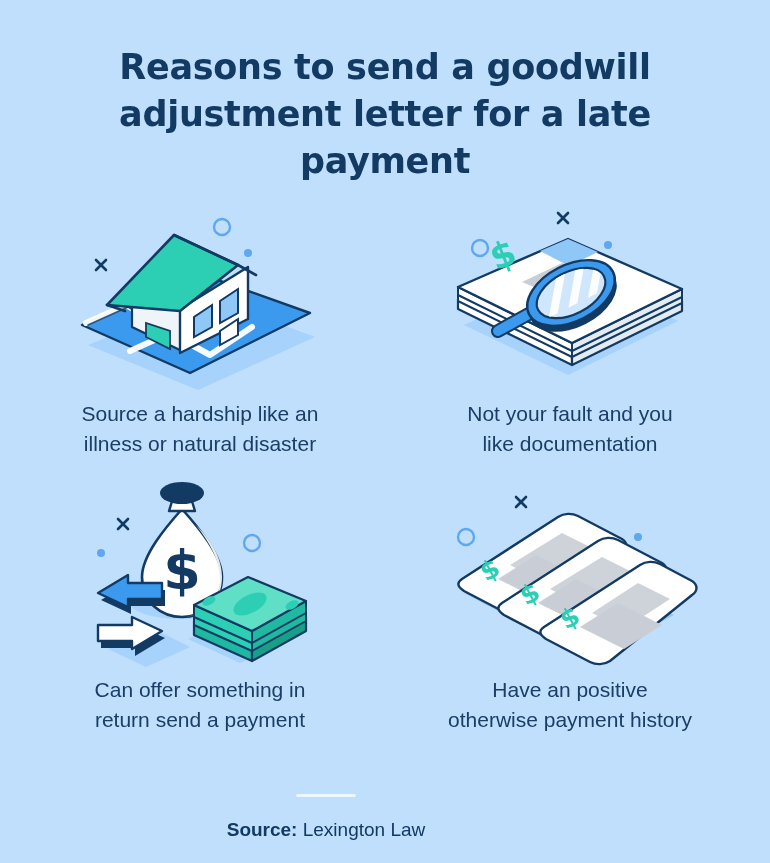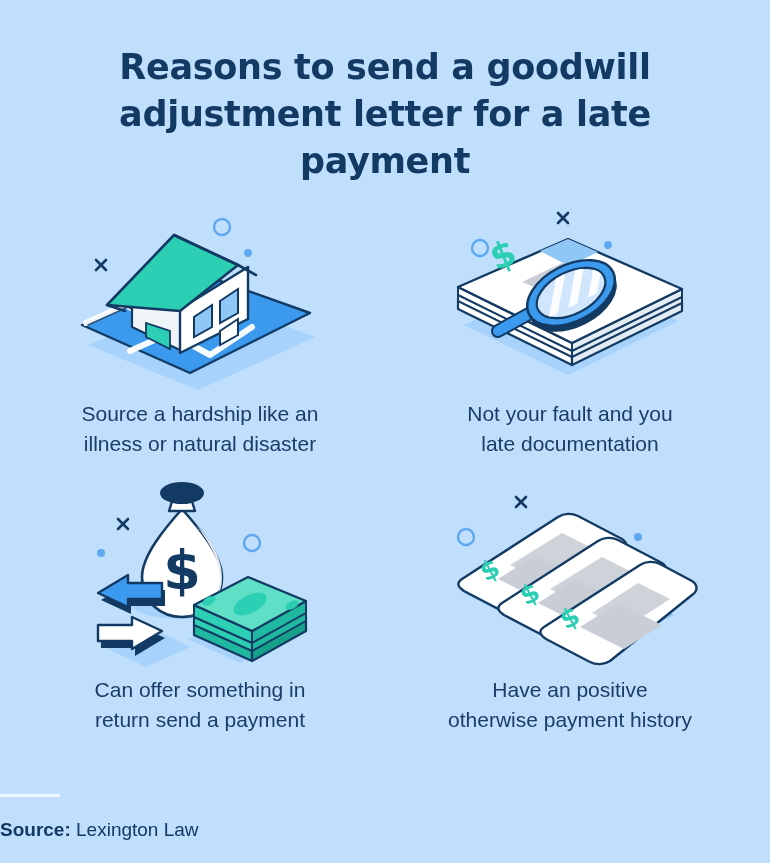--- a/index.html
+++ b/index.html
@@ -76,20 +76,21 @@
   }
 
   
   .footer {
     position: absolute;
     bottom: 22px;
     left: 0;
     width: 652px;
     display: flex;
     flex-direction: column;
+    align-items: center;
   }
   .divider {
     width: 60px;
     height: 3px;
     background: #eef6ff;
     border-radius: 2px;
     margin-bottom: 22px;
   }
   .source-line {
     color: #123a63;
@@ -208,21 +209,21 @@
               <path d="M100 100 L126 66 L136 66 L110 100 Z" fill="#ffffff"></path>
               <path d="M122 100 L148 66 L158 66 L132 100 Z" fill="#ffffff"></path>
               <path d="M144 100 L170 66 L180 66 L154 100 Z" fill="#ffffff"></path>
             </g>
           </g>
         </svg>
       </div>
       <div class="caption">
         <span>Not your fault and you</span>
         <br>
-        <span>late documentation</span>
+        <span>like documentation</span>
       </div>
     </div>
 
     <div class="cell">
       <div class="art">
         <svg viewBox="0 0 260 190" xmlns="http://www.w3.org/2000/svg">
 
           <g stroke="#123a63" stroke-width="2.6" stroke-linecap="round">
             <line x1="48" y1="38" x2="58" y2="48"></line>
             <line x1="58" y1="38" x2="48" y2="48"></line>

